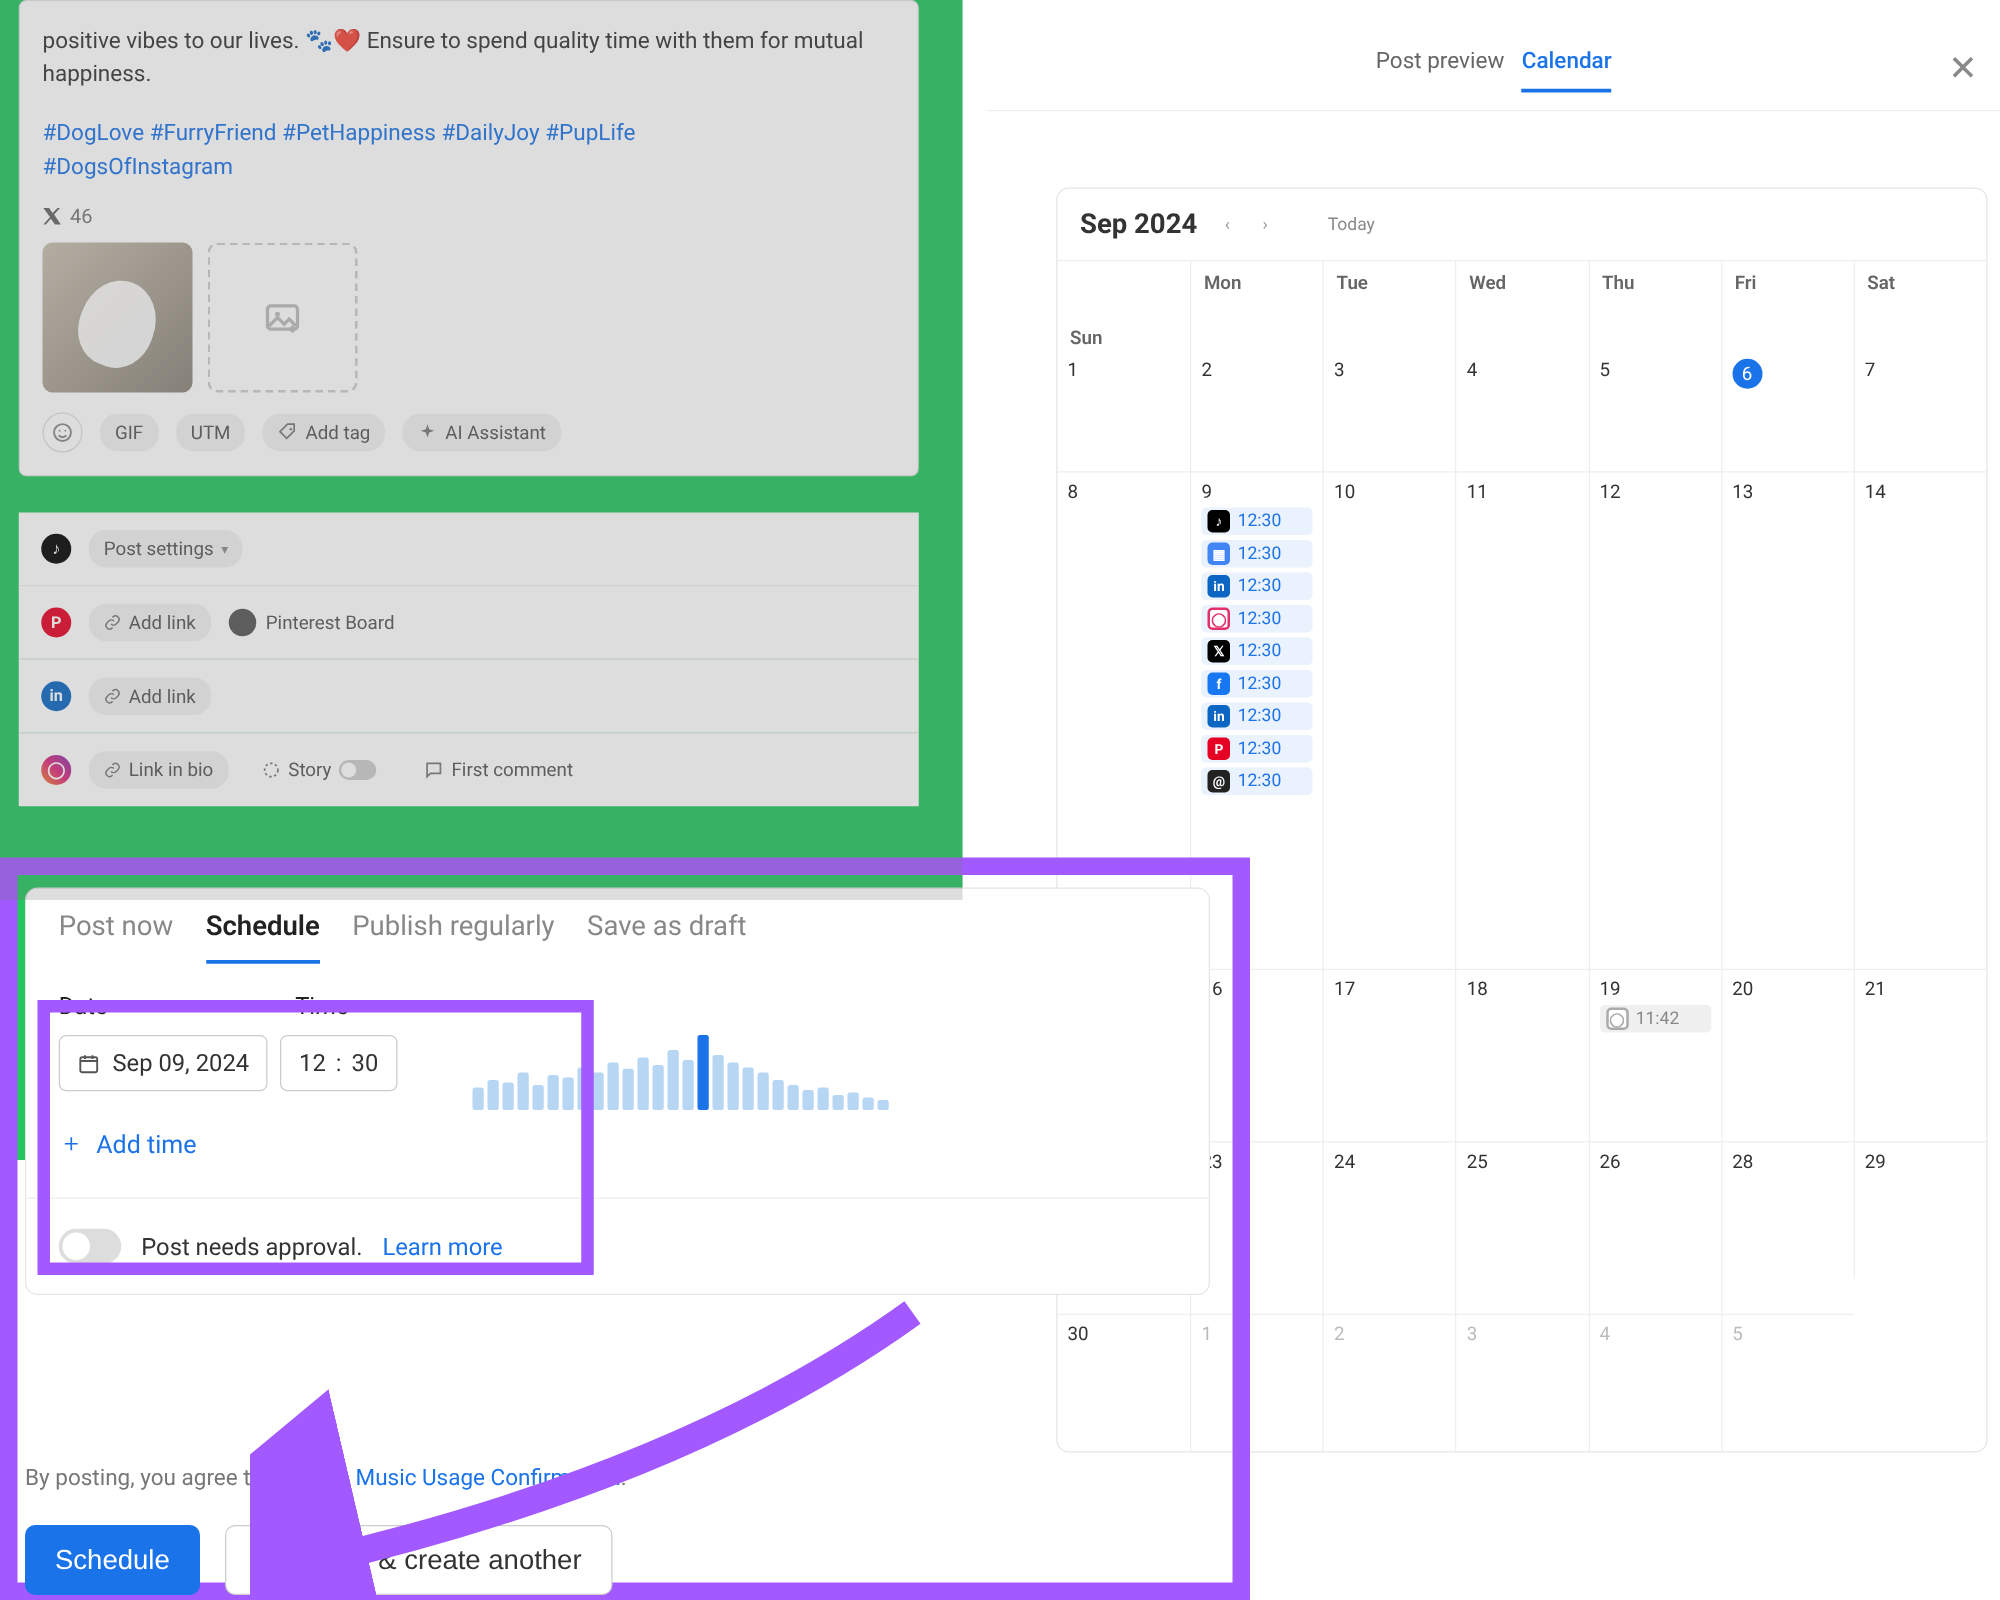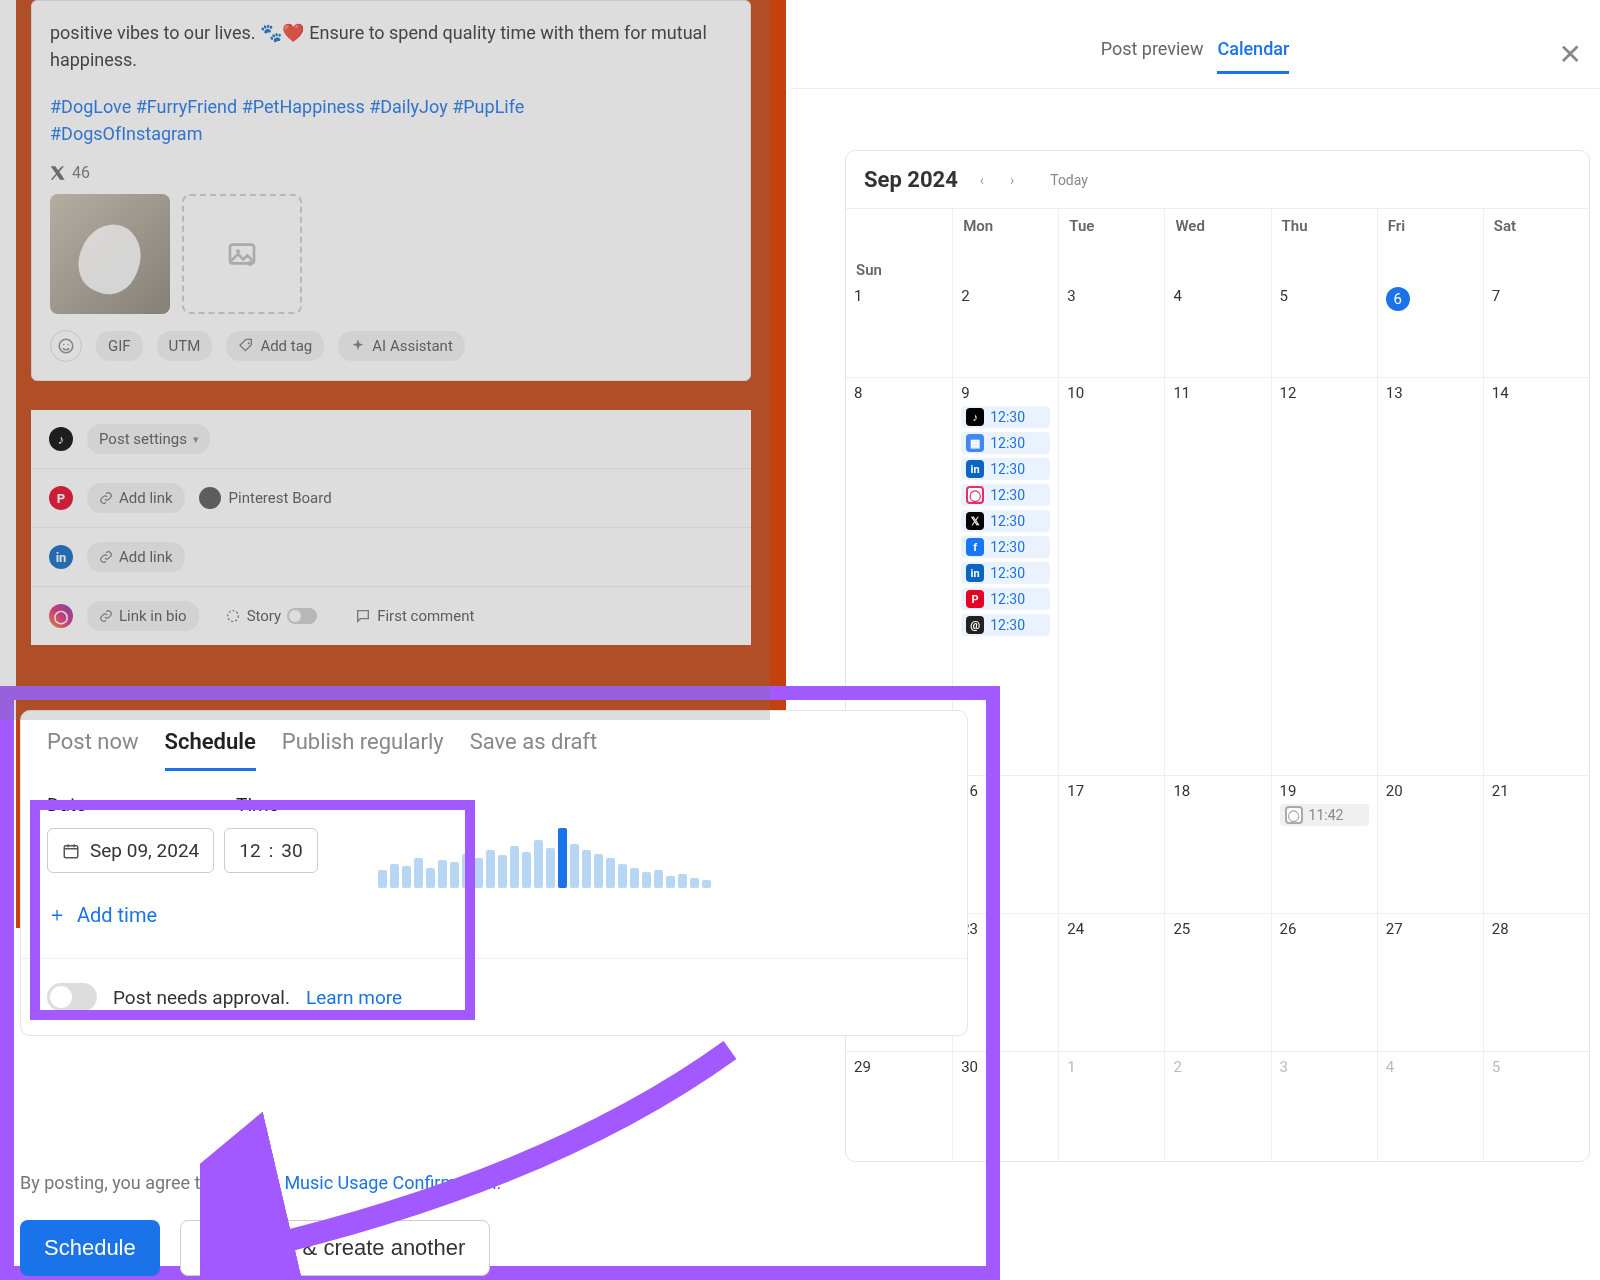--- a/index.html
+++ b/index.html
@@ -1,19 +1,19 @@
 <!DOCTYPE html>
 <html><head>
 <meta charset="utf-8">
 <style>
 * { box-sizing: border-box; margin: 0; padding: 0; }
 body { font-family: -apple-system, BlinkMacSystemFont, "Segoe UI", Roboto, sans-serif; font-size: 14px; color: #333; background: #fff; width: 1600px; height: 1280px; overflow: hidden; position: relative; }
 
 
-.left-pane { position: absolute; left: 16px; top: 0; width: 770px; height: 928px; background: #c2410c; }
+.left-pane { position: absolute; left: 0; top: 0; width: 770px; height: 928px; background: #22c55e; }
 .overlay-dim { position: absolute; left: 0; top: 0; width: 770px; height: 720px; background: rgba(120,120,120,0.25); pointer-events:none; z-index: 5; }
 
 .composer { position:absolute; left:15px; top:0; width:720px; background:#fff; border:1px solid #e5e5e5; border-radius:6px; padding:18px; }
 
 .post-text { color:#333; line-height:1.5; font-size:18px; }
 .post-hashtags { color:#1a73e8; margin-top:20px; font-size:18px; line-height:1.5; }
 
 .char-count { display:flex; align-items:center; gap:6px; margin-top:16px; color:#777; font-size:16px; }
 
 .media-row { display:flex; gap:12px; margin-top:12px; }
@@ -75,21 +75,21 @@
 .right-pane { position:absolute; left:790px; top:0; width:810px; height:1280px; background:#fff;}
 .close-x { position:absolute; right:18px; top:38px; font-size:28px; color:#888; cursor:pointer;}
 .top-tabs { display:flex; gap:14px; justify-content:center; padding:38px 0 14px 0; font-size:18px; border-bottom:1px solid #eee;}
 .top-tab{ color:#666; padding-bottom:12px; cursor:pointer;}
 .top-tab.active{ color:#1a73e8; border-bottom:3px solid #1a73e8; font-weight:500;}
 
 .calendar { position:absolute; left:55px; top:150px; width:745px; border:1px solid #e5e5e5; border-radius:10px; overflow:hidden;}
 .cal-header { display:flex; align-items:center; gap:18px; padding:16px 18px; border-bottom:1px solid #eee;}
 .cal-month { font-size:22px; font-weight:700;}
 .cal-nav { color:#999; cursor:pointer; padding:4px;}
-.cal-today { color:#888; margin-left:14px; cursor:pointer;}
+.cal-today { color:#888; margin-left:26px; cursor:pointer;}
 
 .cal-grid { display:grid; grid-template-columns: repeat(7, 1fr);}
 .cal-dow { padding:8px 10px 2px 10px; color:#666; font-weight:600; font-size:15px; border-left:1px solid #eee;}
 .cal-dow:first-child{border-left:none;margin-top:44px;}
 .cal-cell { height:138px; border-left:1px solid #eee; border-top:1px solid #eee; padding:6px 8px; position:relative; font-size:15px;}
 .cal-cell .num { color:#333;}
 .cal-cell.row1 { height:96px; border-top:none;}
 .cal-cell.row3 { height:398px;}
 .cal-cell:nth-child(7n+1){border-left:none;}
 .today-badge { display:inline-block; background:#1a73e8; color:#fff; border-radius:50%; width:24px; height:24px; text-align:center; line-height:24px;}
@@ -408,21 +408,20 @@
           </div>
       </div>
       <div class="cal-cell"><span class="num">20</span></div>
       <div class="cal-cell"><span class="num">21</span></div>
 
       <div class="cal-cell"><span class="num">22</span></div>
       <div class="cal-cell"><span class="num">23</span></div>
       <div class="cal-cell"><span class="num">24</span></div>
       <div class="cal-cell"><span class="num">25</span></div>
       <div class="cal-cell"><span class="num">26</span></div>
-      <div class="cal-cell"><span class="num">27</span></div>
       <div class="cal-cell"><span class="num">28</span></div>
 
       <div class="cal-cell" style="height:110px"><span class="num">29</span></div>
       <div class="cal-cell" style="height:110px"><span class="num">30</span></div>
       <div class="cal-cell" style="height:110px"><span class="num" style="color:#bbb">1</span></div>
       <div class="cal-cell" style="height:110px"><span class="num" style="color:#bbb">2</span></div>
       <div class="cal-cell" style="height:110px"><span class="num" style="color:#bbb">3</span></div>
       <div class="cal-cell" style="height:110px"><span class="num" style="color:#bbb">4</span></div>
       <div class="cal-cell" style="height:110px"><span class="num" style="color:#bbb">5</span></div>
     </div>

